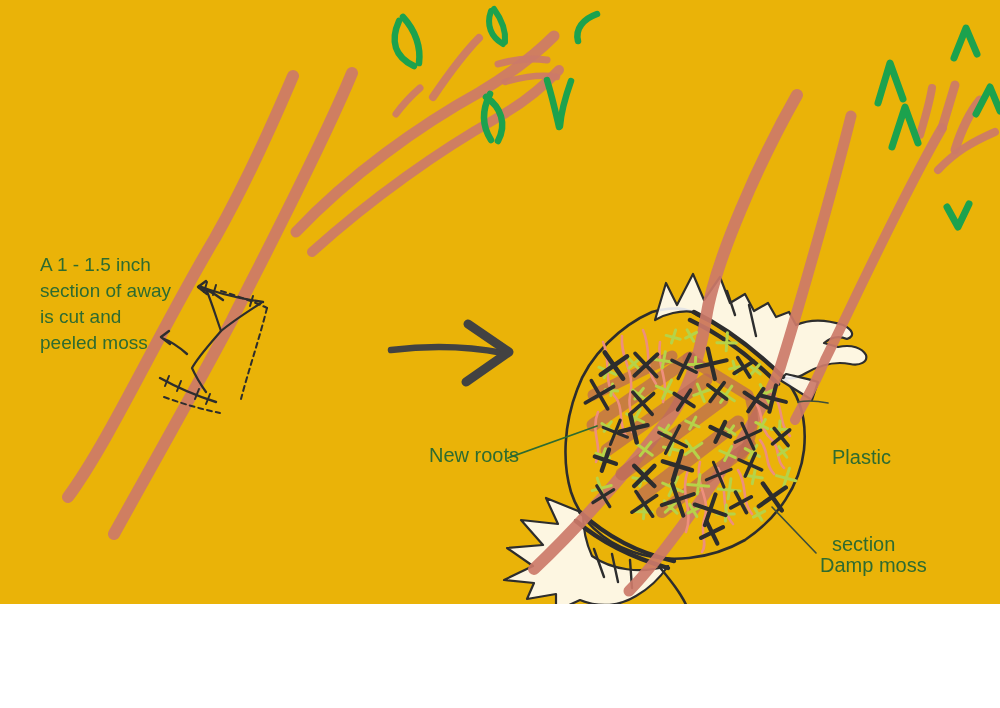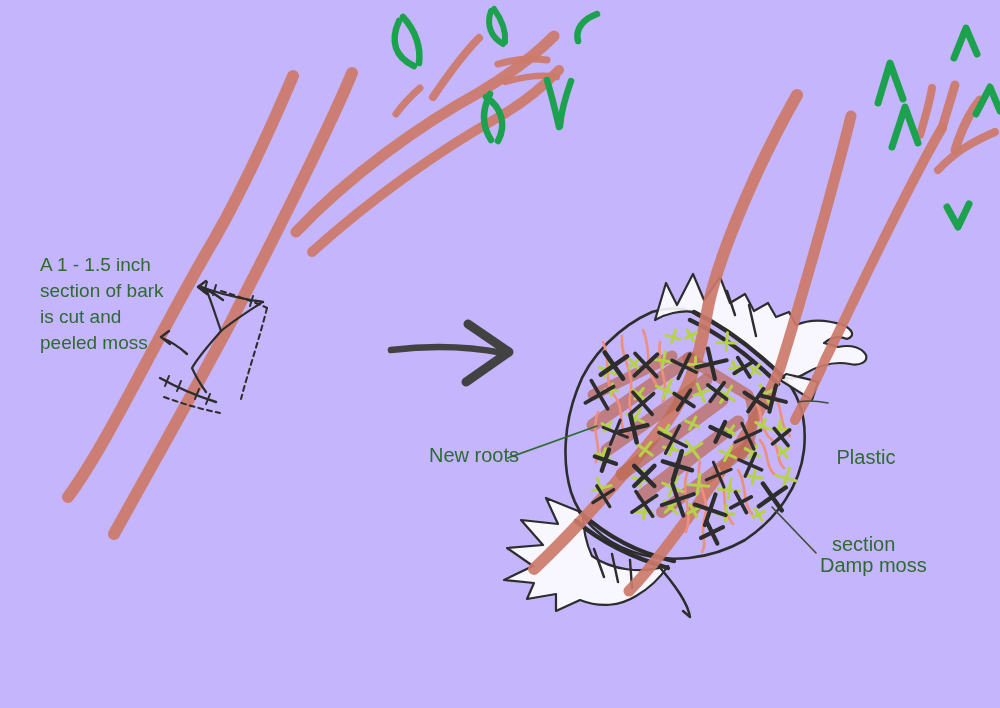--- a/index.html
+++ b/index.html
@@ -1,16 +1,16 @@
 <!DOCTYPE html>
 <html style="--c-branch: #cc7a69; --c-branch_dark: #bb6a55; --c-root: #ee8f7d; --c-leaf: #1ca24e; --c-moss: #b6d348; --c-ink: #2d2d2d; --c-arrow: #424242; --c-label: #2e6b30; --c-pointer: #3e4e3a;"><head>
 <meta charset="utf-8">
 <style>
   html,body{margin:0;padding:0;background:#fff;}
-  .canvas{position:relative;width:1000px;height:708px;background:#c4b5fd;overflow:hidden;
+  .canvas{position:relative;width:1000px;height:604px;background:#eab308;overflow:hidden;
           font-family:"Liberation Sans",sans-serif;}
   svg{position:absolute;left:0;top:0;}
   
   :root{
     --c-branch:#cc7a69; --c-branch_dark:#bb6a55; --c-root:#ee8f7d; --c-leaf:#1ca24e;
     --c-moss:#b6d348; --c-ink:#2d2d2d; --c-arrow:#424242; --c-label:#2e6b30; --c-pointer:#3e4e3a;
   }
   .branch{stroke:var(--c-branch);fill:none;stroke-linecap:round;opacity:.92;}
   .patch{stroke:var(--c-branch_dark);fill:none;stroke-linecap:round;opacity:.72;}
   .root{stroke:var(--c-root);fill:none;stroke-width:2.6;stroke-linecap:round;}
@@ -220,26 +220,26 @@
     </g>
   </g>
 
   <path class="pointer-green" data-name="new-roots-pointer" d="M 508 458 L 597 426"></path>
   <path class="pointer-dark" data-name="plastic-wrapping-pointer" d="M 798 402 C 808 400 818 401 828 403"></path>
   <path class="pointer-dark" data-name="damp-moss-pointer" d="M 772 507 L 816 553"></path>
 </svg>
 
   <div class="caption" data-name="bark-cut-caption">
     <div data-name="caption-line-1">A 1 - 1.5 inch</div>
-    <div data-name="caption-line-2">section of bark</div>
+    <div data-name="caption-line-2">section of away</div>
     <div data-name="caption-line-3">is cut and</div>
     <div data-name="caption-line-4">peeled moss</div>
   </div>
 
   <div class="lbl" style="left:429px;top:444px;" data-name="new-roots-label">New roots</div>
 
-  <div class="lbl" style="left:832px;top:385px;line-height:29px;text-align:right;" data-name="plastic-wrapping-label">
+  <div class="lbl" style="left:832px;top:385px;line-height:29px;" data-name="plastic-wrapping-label">
     <div data-name="plastic-wrapping-line-1">Plastic</div>
     <div data-name="plastic-wrapping-line-2">section</div>
   </div>
 
   <div class="lbl" style="left:820px;top:554px;" data-name="damp-moss-label">Damp moss</div>
 </div>
 
 </body></html>

